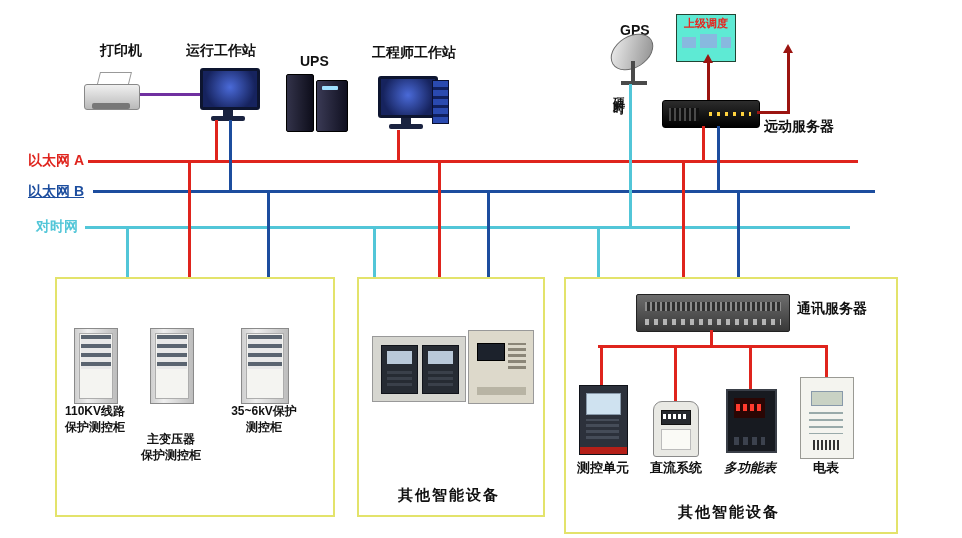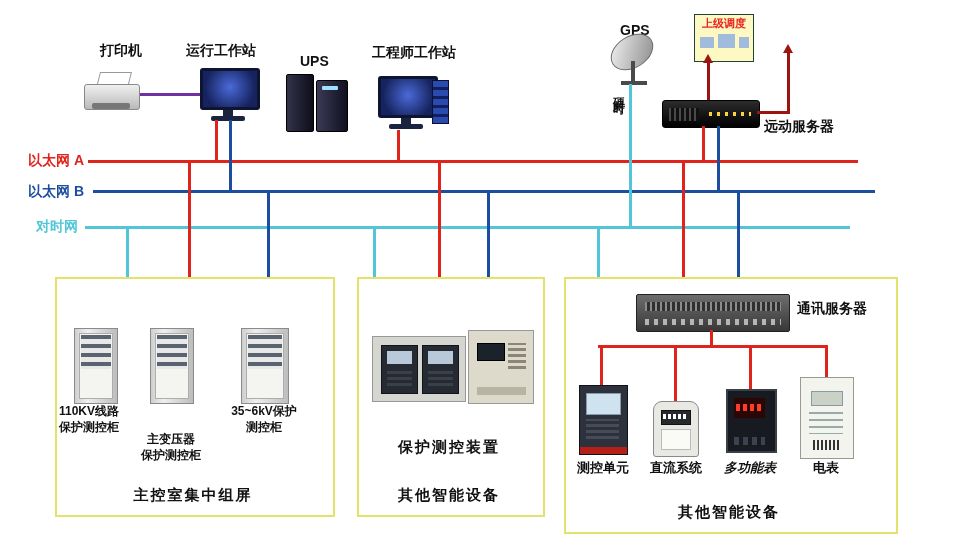--- a/index.html
+++ b/index.html
@@ -97,21 +97,21 @@
 </head>
 <body>
 
 <div class="canvas">
 
   <div class="h c-red" style="left:88px;top:160px;width:770px;"></div>
   <div class="h c-blue" style="left:93px;top:190px;width:782px;"></div>
   <div class="h c-cyan" style="left:85px;top:226px;width:765px;"></div>
 
   <div class="lbl lbl-red" style="left:28px;top:152px;">以太网 A</div>
-  <div class="lbl lbl-blue" style="left:28px;top:183px;">以太网 B</div>
+  <div class="lbl lbl-blue" style="left:28px;top:183px;text-decoration:underline;">以太网 B</div>
   <div class="lbl lbl-cyan" style="left:36px;top:218px;">对时网</div>
 
   <div class="lbl" style="left:100px;top:42px;font-family:Liberation Serif, serif;">打印机</div>
   <div class="printer" style="left:84px;top:72px;width:56px;height:44px;">
     <div class="p-paper"></div>
     <div class="p-body"></div>
     <div class="p-slot"></div>
   </div>
   <div class="h c-purple" style="left:140px;top:93px;width:60px;"></div>
 
@@ -138,21 +138,21 @@
   </div>
 
   <div class="lbl" style="left:620px;top:22px;">GPS</div>
   <div class="gps" style="left:606px;top:36px;width:54px;height:50px;">
     <div class="gps-dish"></div>
     <div class="gps-pole"></div>
     <div class="gps-base"></div>
   </div>
   <div class="vtext" style="left:610px;top:88px;">硬对时</div>
 
-  <div class="photo" style="left:694px;top:14px;width:58px;height:46px;background:#fef9c3;">
+  <div class="photo" style="left:676px;top:14px;width:58px;height:46px;background:#5eead4;">
     <div class="ph-lbl">上级调度</div>
     <div class="ph-scr" style="left:5px;top:22px;width:14px;height:11px;"></div>
     <div class="ph-scr" style="left:23px;top:19px;width:17px;height:14px;"></div>
     <div class="ph-scr" style="left:44px;top:22px;width:10px;height:11px;"></div>
   </div>
 
   <div class="rack" style="left:662px;top:100px;width:96px;height:26px;">
     <div class="rack-vents"></div>
     <div class="rack-dots"></div>
   </div>
@@ -190,50 +190,48 @@
   </div>
   <div class="cab" style="left:150px;top:328px;width:42px;height:74px;">
     <div class="cab-door"></div>
     <div class="cab-mods"></div>
   </div>
   <div class="cab" style="left:241px;top:328px;width:46px;height:74px;">
     <div class="cab-door"></div>
     <div class="cab-mods"></div>
   </div>
 
-  <div class="cab-lbl" style="left:47px;top:404px;width:84px;text-align:center;">
+  <div class="cab-lbl" style="left:53px;top:404px;width:84px;text-align:center;">
     <span>110KV线路</span><br>
     <span>保护测控柜</span>
   </div>
   <div class="cab-lbl" style="left:129px;top:404px;width:84px;margin-top:28px;">
     <span>主变压器</span><br>
     <span>保护测控柜</span>
   </div>
   <div class="cab-lbl" style="left:221px;top:404px;width:86px;">
     <span>35~6kV保护</span><br>
     <span>测控柜</span>
   </div>
-  <div class="caption" style="left:55px;top:486px;width:276px;">主控室集中组屏</div>
 
   <div class="panelA" style="left:372px;top:336px;width:92px;height:64px;">
     <div class="mod" style="left:8px;">
       <div class="mod-scr"></div>
       <div class="mod-btns"></div>
     </div>
     <div class="mod" style="left:49px;">
       <div class="mod-scr"></div>
       <div class="mod-btns"></div>
     </div>
   </div>
   <div class="panelB" style="left:468px;top:330px;width:64px;height:72px;">
     <div class="pb-scr"></div>
     <div class="pb-btns"></div>
     <div class="pb-strip"></div>
   </div>
-  <div class="caption" style="left:357px;top:438px;width:184px;">保护测控装置</div>
   <div class="caption" style="left:357px;top:486px;width:184px;">其他智能设备</div>
 
   <div class="comm" style="left:636px;top:294px;width:152px;height:36px;">
     <div class="comm-vents"></div>
     <div class="comm-ports"></div>
   </div>
   <div class="lbl" style="left:797px;top:300px;">通讯服务器</div>
 
   <div class="v c-red" style="left:710px;top:330px;height:17px;"></div>
   <div class="h c-red" style="left:598px;top:345px;width:230px;"></div>

